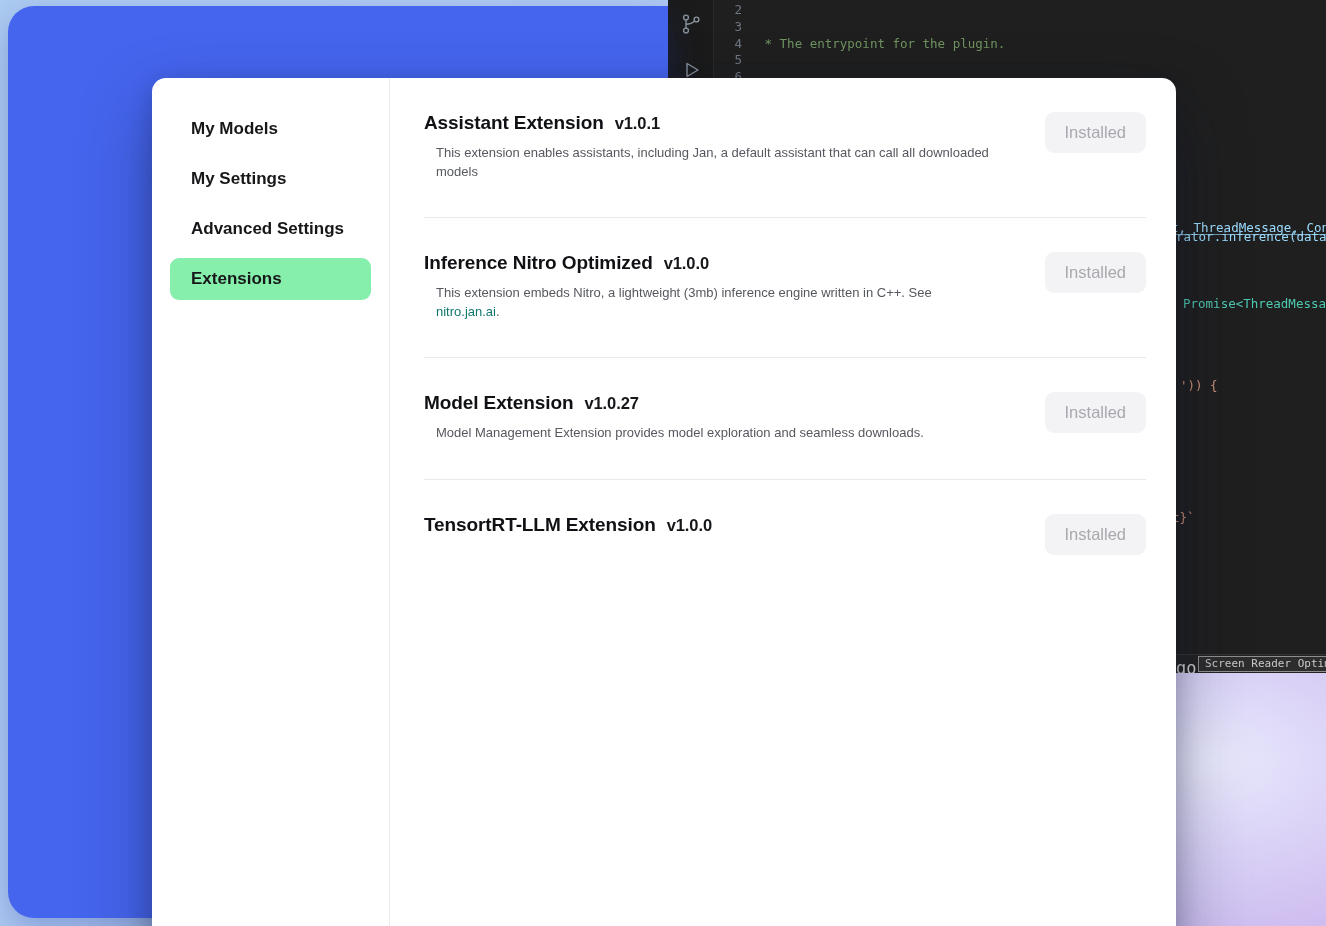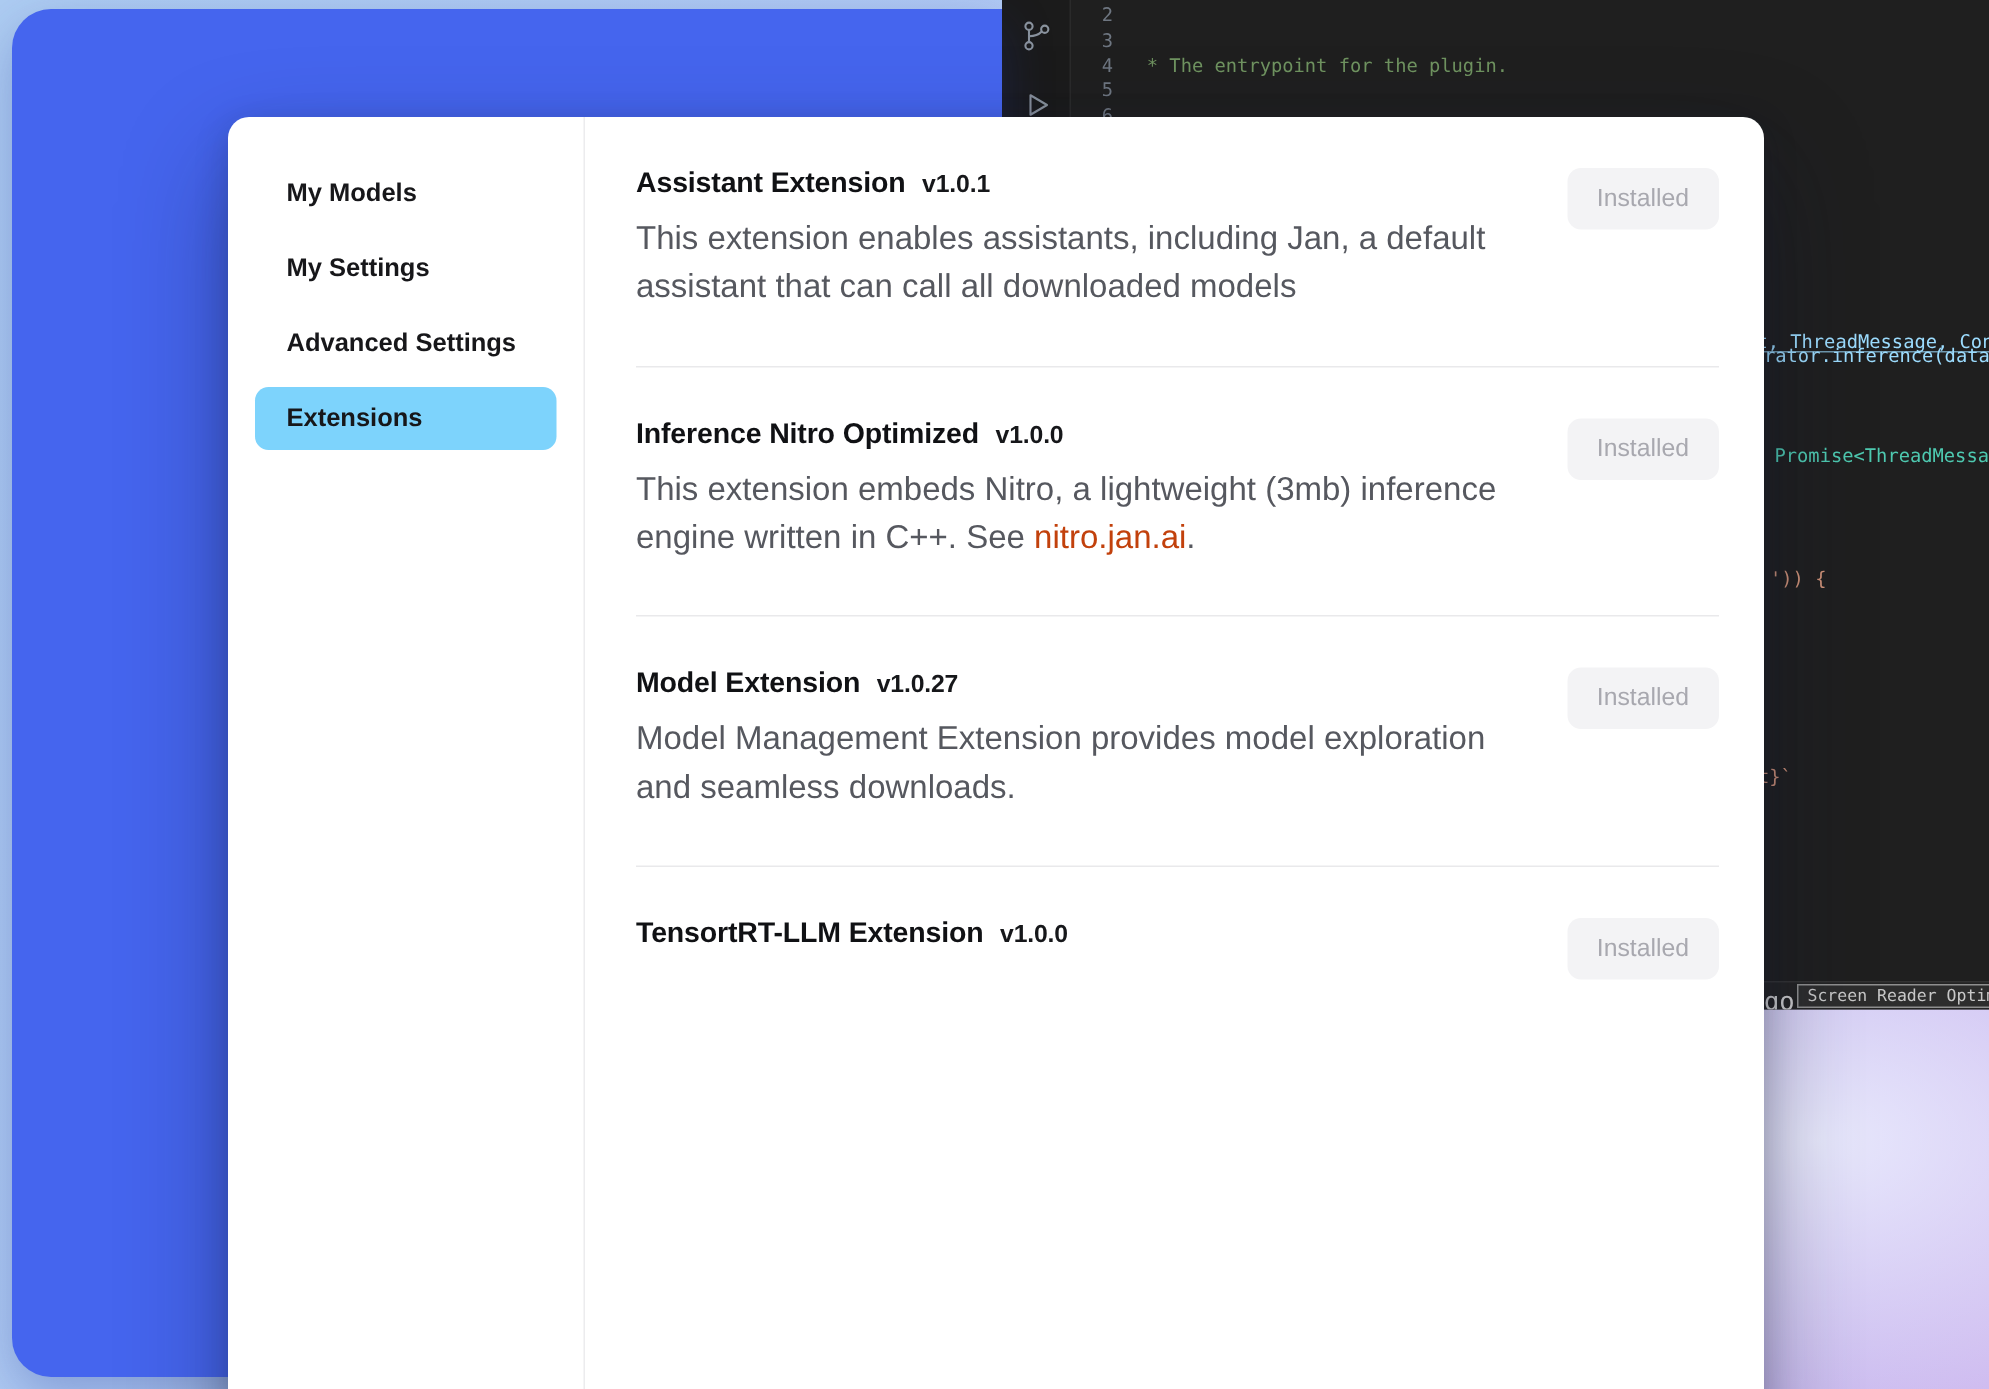--- a/index.html
+++ b/index.html
@@ -71,31 +71,31 @@
     position: absolute; left: 152px; top: 78px; width: 1024px; height: 888px;
     background: #ffffff; border-radius: 14px; overflow: hidden;
     box-shadow: 0 30px 70px rgba(18, 24, 48, 0.38), 0 6px 22px rgba(18, 24, 48, 0.22);
     display: flex;
   }
   .sidebar { width: 238px; border-right: 1px solid #ececee; padding: 30px 18px; flex-shrink: 0; }
   .side-item {
     padding: 11px 21px; border-radius: 9px; margin-bottom: 8px;
     font-size: 17px; font-weight: 700; color: #17171a; cursor: pointer;
   }
-  .side-item.active { background: #7dd3fc; }
+  .side-item.active { background: #86efac; }
 
   .content { flex: 1; padding: 32px 30px 0 34px; }
   .row { display: flex; align-items: flex-start; padding: 34px 0 36px; }
   .row:first-child { padding-top: 2px; }
   .row + .row { border-top: 1px solid #e9e9eb; }
   .row-text { max-width: 585px; }
   .row-title { margin: 0; font-size: 19px; font-weight: 700; color: #101114; letter-spacing: -0.1px; }
   .version { font-weight: 700; font-size: 16.5px; color: #16171a; margin-left: 11px; }
-  .row-desc { margin: 9px 0 0; font-size: 22px; line-height: 1.47; color: #56585f; }
-  .link { color: #c2410c; cursor: pointer; text-decoration: none; }
+  .row-desc { margin: 9px 12px 0; font-size: 13px; line-height: 1.47; color: #56585f; }
+  .link { color: #0f766e; cursor: pointer; text-decoration: none; }
 
   .btn {
     margin-left: auto; border: none; border-radius: 9px; cursor: pointer;
     font-family: inherit; font-size: 16.5px; white-space: nowrap; flex-shrink: 0; text-align: right;
   }
   .btn.installed { background: #f3f3f5; color: #a8a8af; font-weight: 500; padding: 11px 20px; }
   .btn.select    { background: #eef2fa; color: #4b77f3; font-weight: 700; padding: 11px 25px; }
 </style>
 </head>
 <body>

